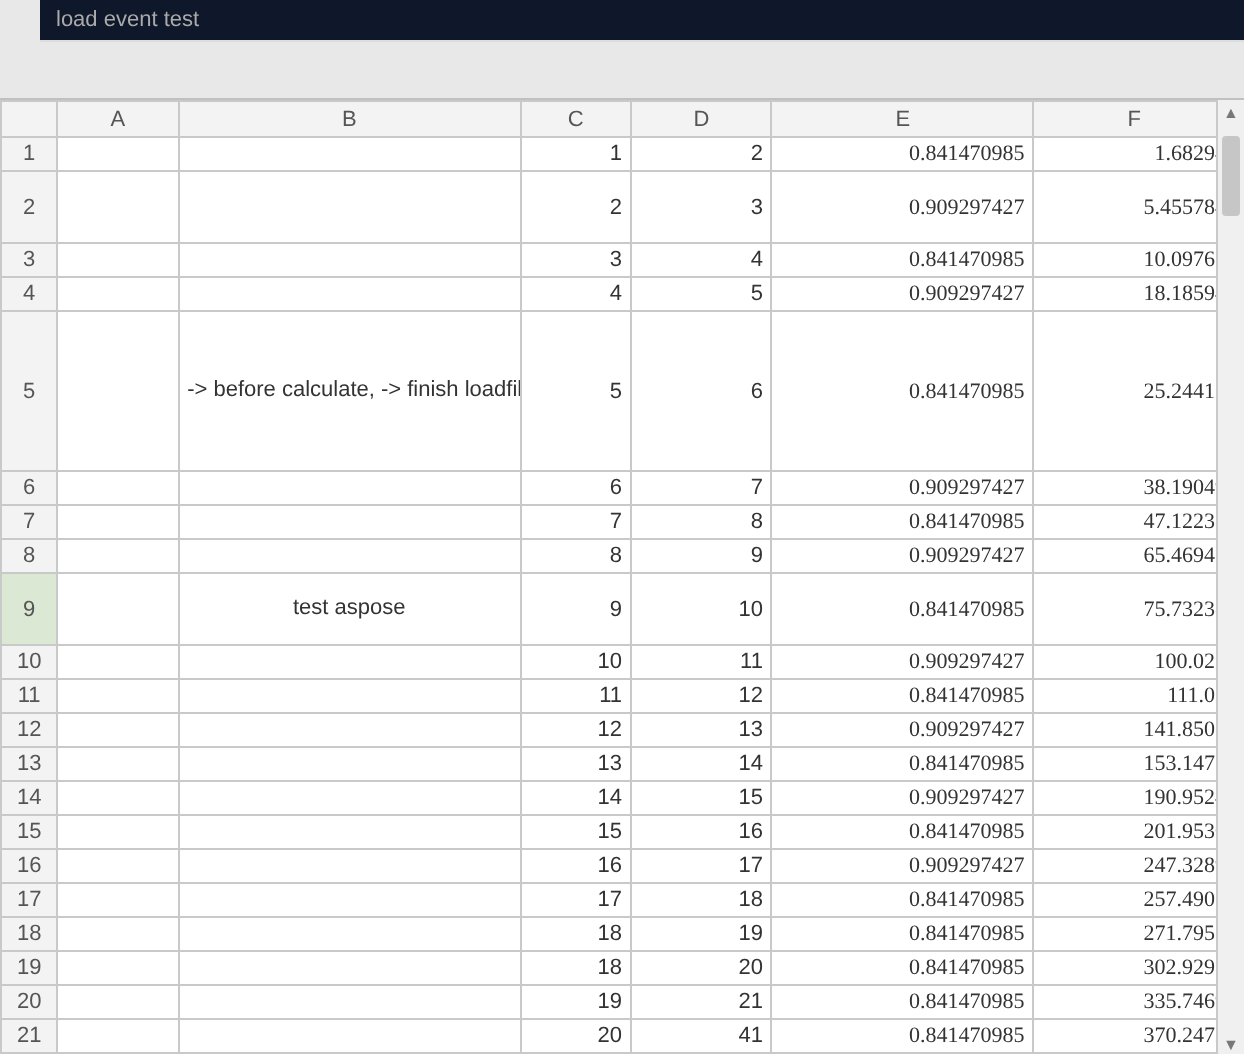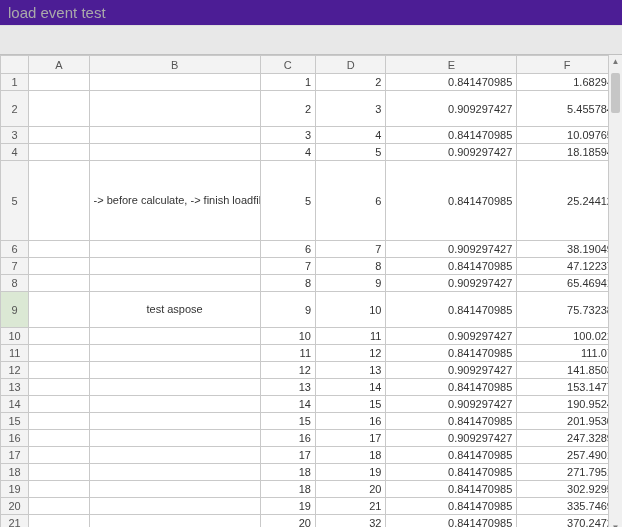--- a/index.html
+++ b/index.html
@@ -6,25 +6,26 @@
   html, body {
     margin: 0; padding: 0;
     font-family: Arial, sans-serif;
     font-size: 11px;
     background: #e8e8e8;
     color: #333;
     width: 622px; height: 527px;
     overflow: hidden;
   }
   .title-bar {
-    background: #4c1d95;
+    background: #0f172a;
     padding: 4px 8px;
     color: #aaa;
-    font-size: 15px;
+    font-size: 11px;
     border-bottom: 1px solid #ddd;
+    margin-left: 20px;
   }
   .spacer {
     height: 28px;
     background: #e8e8e8;
   }
   .sheet-wrap {
     position: relative;
     background: #fff;
     border-top: 1px solid #c0c0c0;
     height: calc(527px - 18px - 28px);
@@ -67,21 +68,21 @@
     width: 28px;
   }
   .col-a { width: 60px; }
   .col-b { width: 170px; }
   .col-c { width: 55px; text-align: right; }
   .col-d { width: 70px; text-align: right; }
   .col-e { width: 130px; text-align: right; font-family: "Courier New", monospace; }
   .col-f { width: 100px; text-align: right; font-family: "Courier New", monospace; }
   td.col-c, td.col-d, td.col-e, td.col-f { text-align: right; }
   td.col-b { text-align: center; white-space: pre-line; line-height: 1.5; }
-  td.col-e, td.col-f { font-family: Liberation Sans, sans-serif; }
+  td.col-e, td.col-f { font-family: Liberation Serif, serif; }
   tr.tall td { height: 80px; }
   tr.med td { height: 36px; }
   tr.normal td { height: 16px; }
   tr.short td { height: 13px; line-height: 12px; }
   .selected-row .rowhdr { background: #dbe8d4 !important; }
   .vscroll {
     position: absolute;
     right: 0; top: 0; bottom: 0;
     width: 14px;
     background: #f0f0f0;
@@ -318,21 +319,21 @@
             <td class="col-c">19</td>
             <td class="col-d">21</td>
             <td class="col-e">0.841470985</td>
             <td class="col-f">335.7469</td>
           </tr>
           <tr class="short">
             <td class="rowhdr">21</td>
             <td class="col-a"></td>
             <td class="col-b"></td>
             <td class="col-c">20</td>
-            <td class="col-d">32</td>
+            <td class="col-d">41</td>
             <td class="col-e">0.841470985</td>
             <td class="col-f">370.2472</td>
           </tr>
           <tr class="short">
             <td class="rowhdr">22</td>
             <td class="col-a"></td>
             <td class="col-b"></td>
             <td class="col-c">21</td>
             <td class="col-d">23</td>
             <td class="col-e">0.841470985</td>

